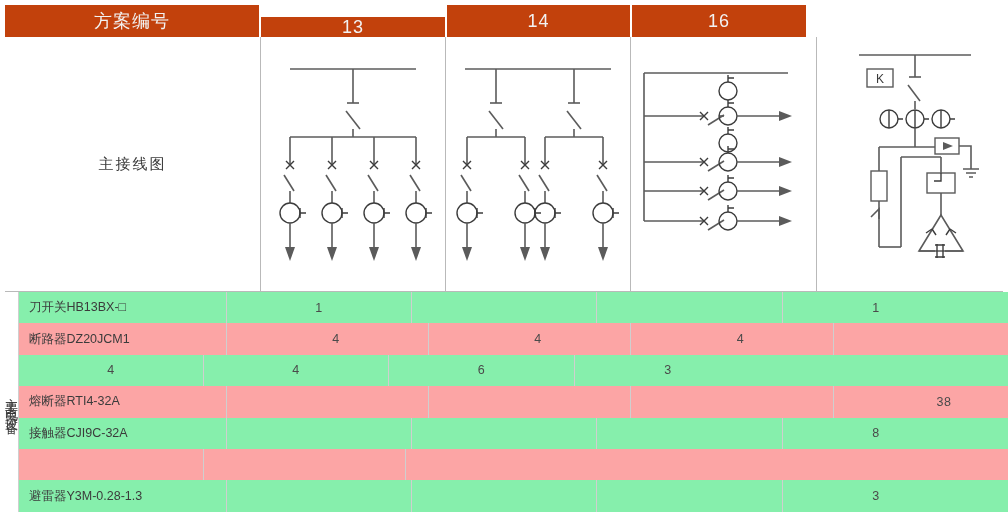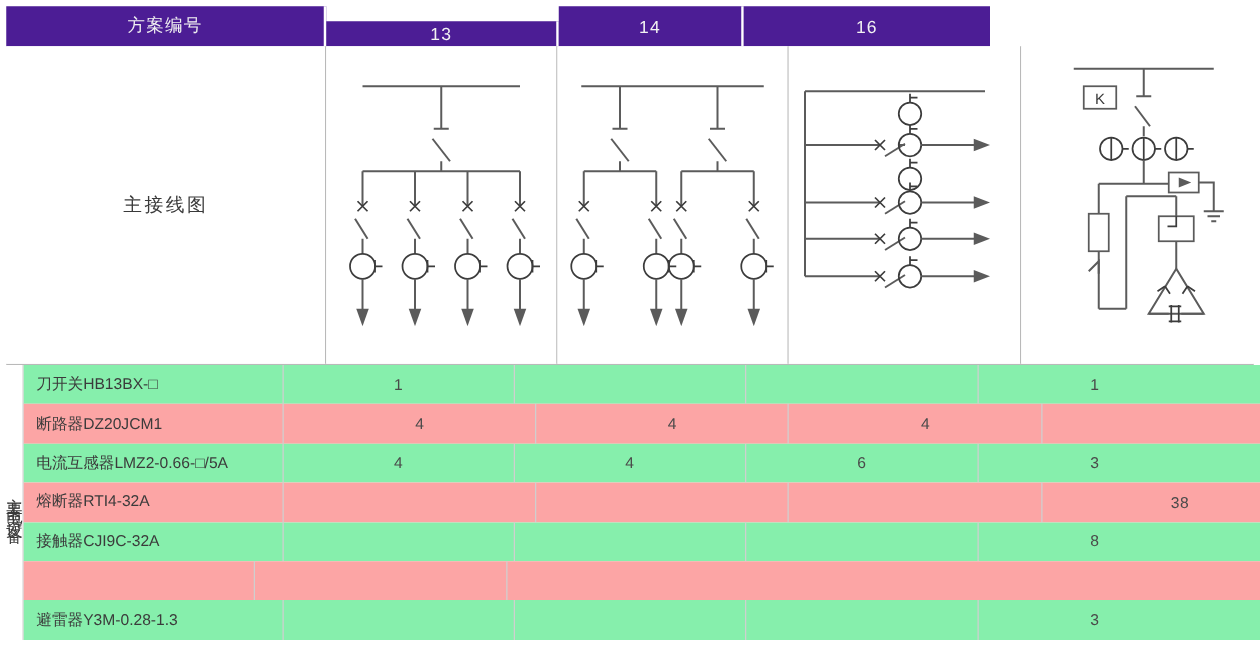--- a/index.html
+++ b/index.html
@@ -17,23 +17,23 @@
   }
 
   
   .header-row {
     position: absolute;
     left: 0; top: 5px;
     width: 1008px; height: 32px;
     display: flex;
   }
   .hcell {
-    background: #4c1d95;
+    background: #c2410c;
     color: #f2f2f2;
-    font-size: 14px;
+    font-size: 18px;
     display: flex;
     align-items: center;
     justify-content: center;
     letter-spacing: 1px;
     border-right: 2px solid #ffffff;
   }
   .hcell:last-child { border-right: none; }
   .hcell.pad-left { margin-left: 5px; }
 
   
@@ -125,23 +125,23 @@
 
   .d-name { width: 256px; }
   .d-13   { width: 185px; }
   .d-14   { width: 185px; }
   .d-15   { width: 186px; }
   .d-16   { width: 186px; }
 
   
   .h-name { width: 256px; }
   .h-13   { width: 186px; margin-top: 12px; }
-  .h-14   { width: 148px; }
+  .h-14   { width: 185px; }
   .h-15   { width: 186px; }
-  .h-16   { width: 197px; }
+  .h-16   { width: 174px; }
 
   svg { display: block; }
   .ln { stroke: #5b5b5b; stroke-width: 1.6; fill: none; }
   .ln2 { stroke: #3c3c3c; stroke-width: 1.4; fill: none; }
   .cir { stroke: #3c3c3c; stroke-width: 1.4; fill: none; }
   .bx { stroke: #5b5b5b; stroke-width: 1.4; fill: none; }
   .fil { fill: #5b5b5b; }
 </style>
 </head>
 <body>
@@ -418,21 +418,20 @@
 
         <div class="drow even">
           <div class="dc w-name">断路器DZ20JCM1</div>
           <div class="dc num w-13">4</div>
           <div class="dc num w-14">4</div>
           <div class="dc num w-15">4</div>
           <div class="dc num w-16"></div>
         </div>
 
         <div class="drow odd">
-          <div class="dc w-name">电流互感器LMZ2-0.66-□/5A</div>
           <div class="dc num w-13">4</div>
           <div class="dc num w-14">4</div>
           <div class="dc num w-15">6</div>
           <div class="dc num w-16">3</div>
         </div>
 
         <div class="drow even">
           <div class="dc w-name">熔断器RTI4-32A</div>
           <div class="dc num w-13"></div>
           <div class="dc num w-14"></div>

